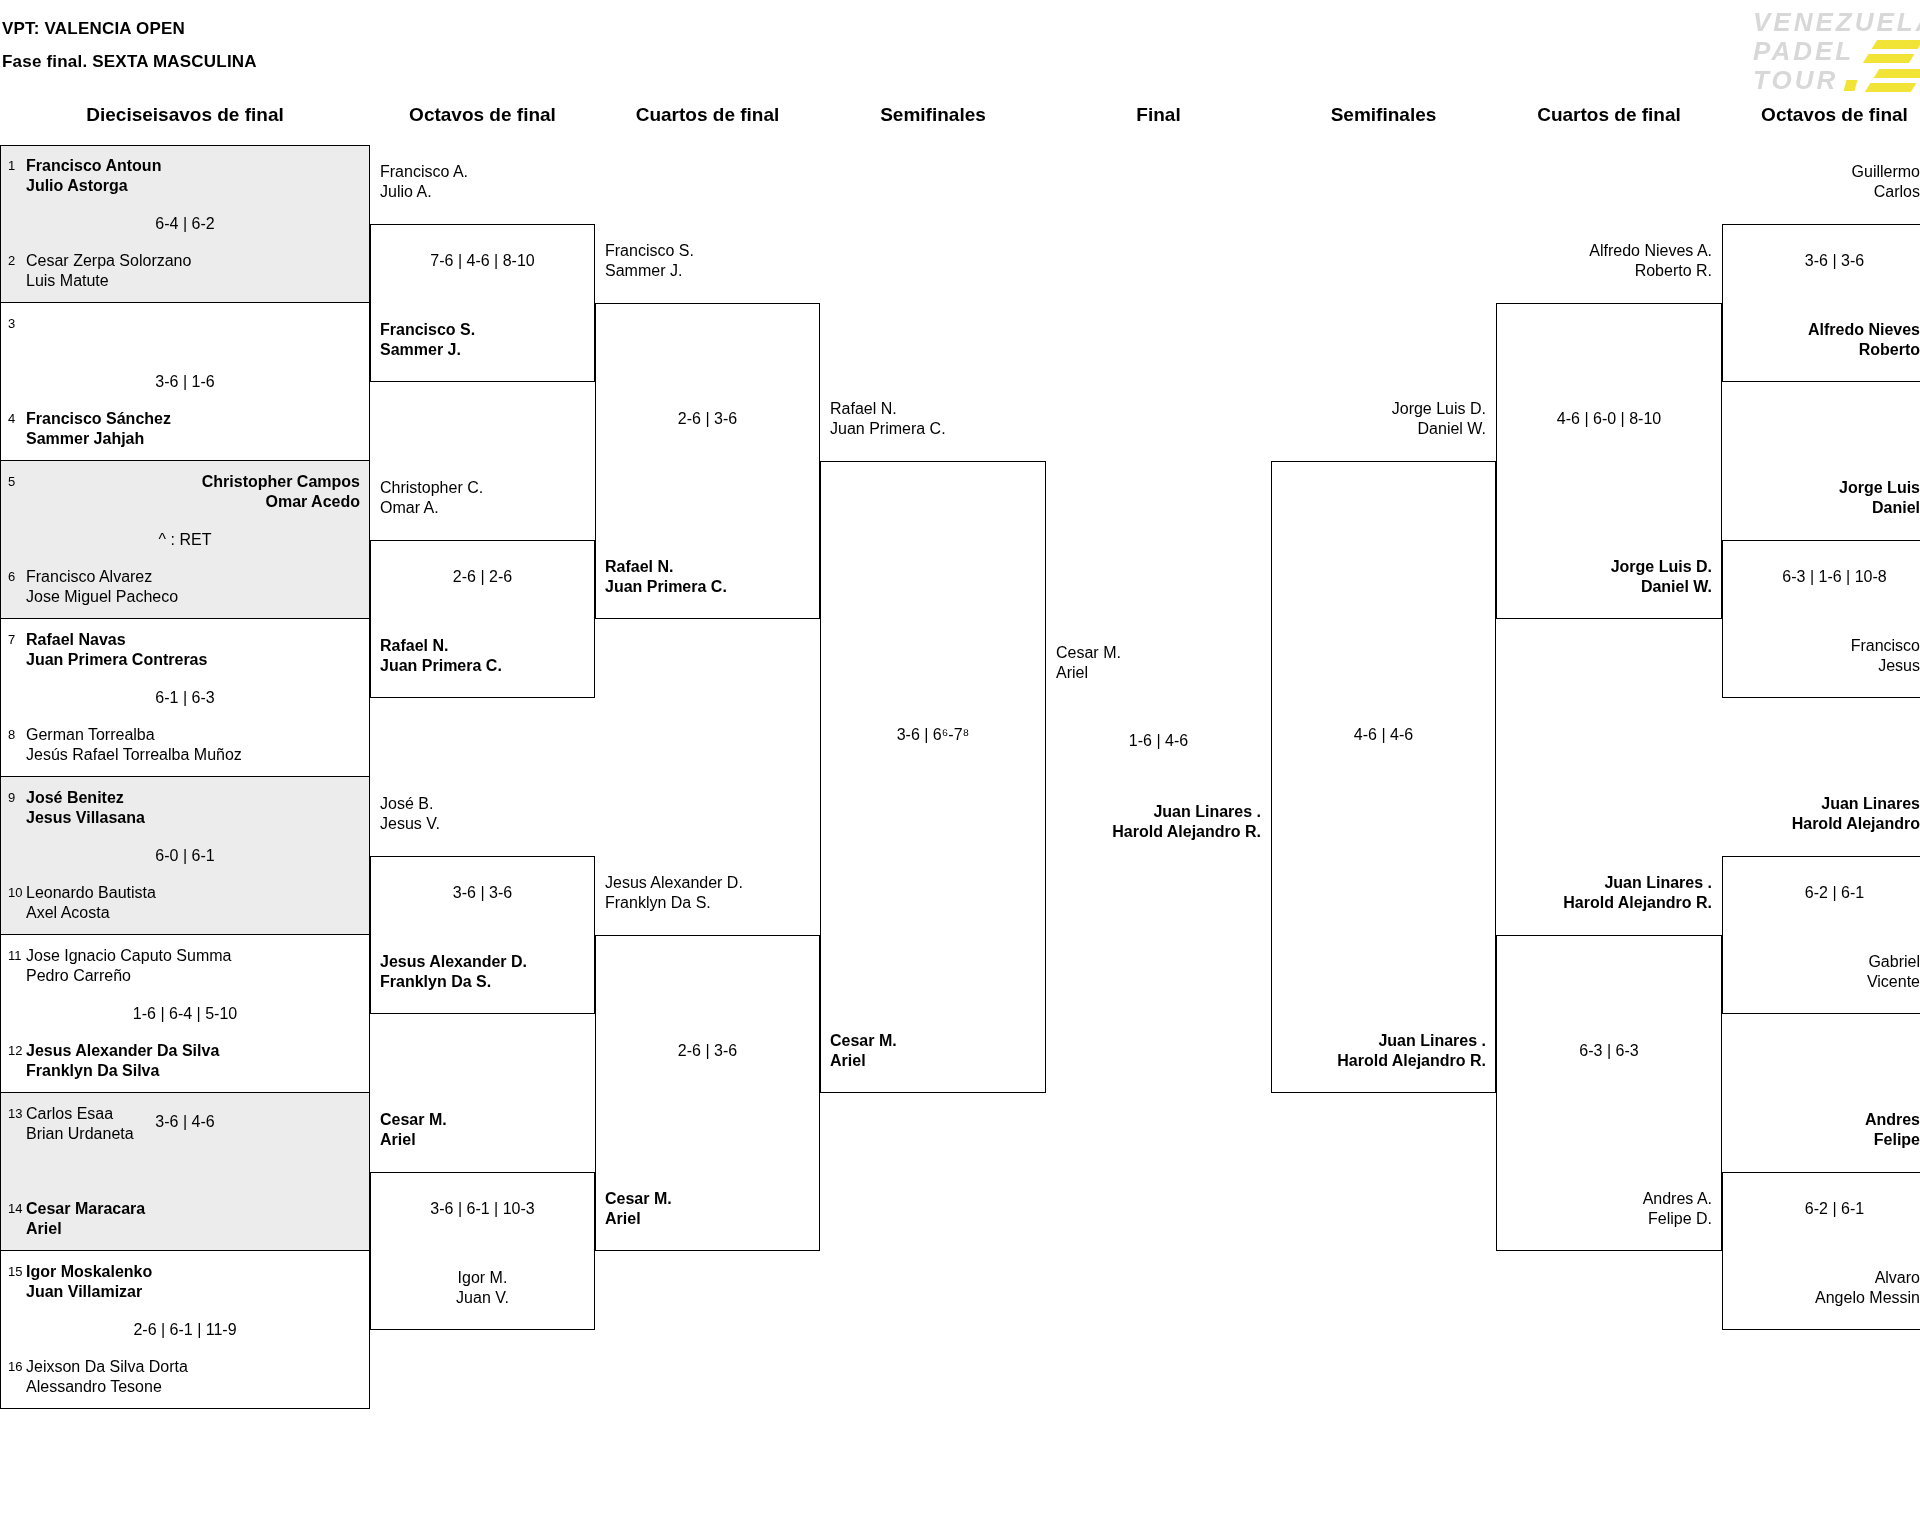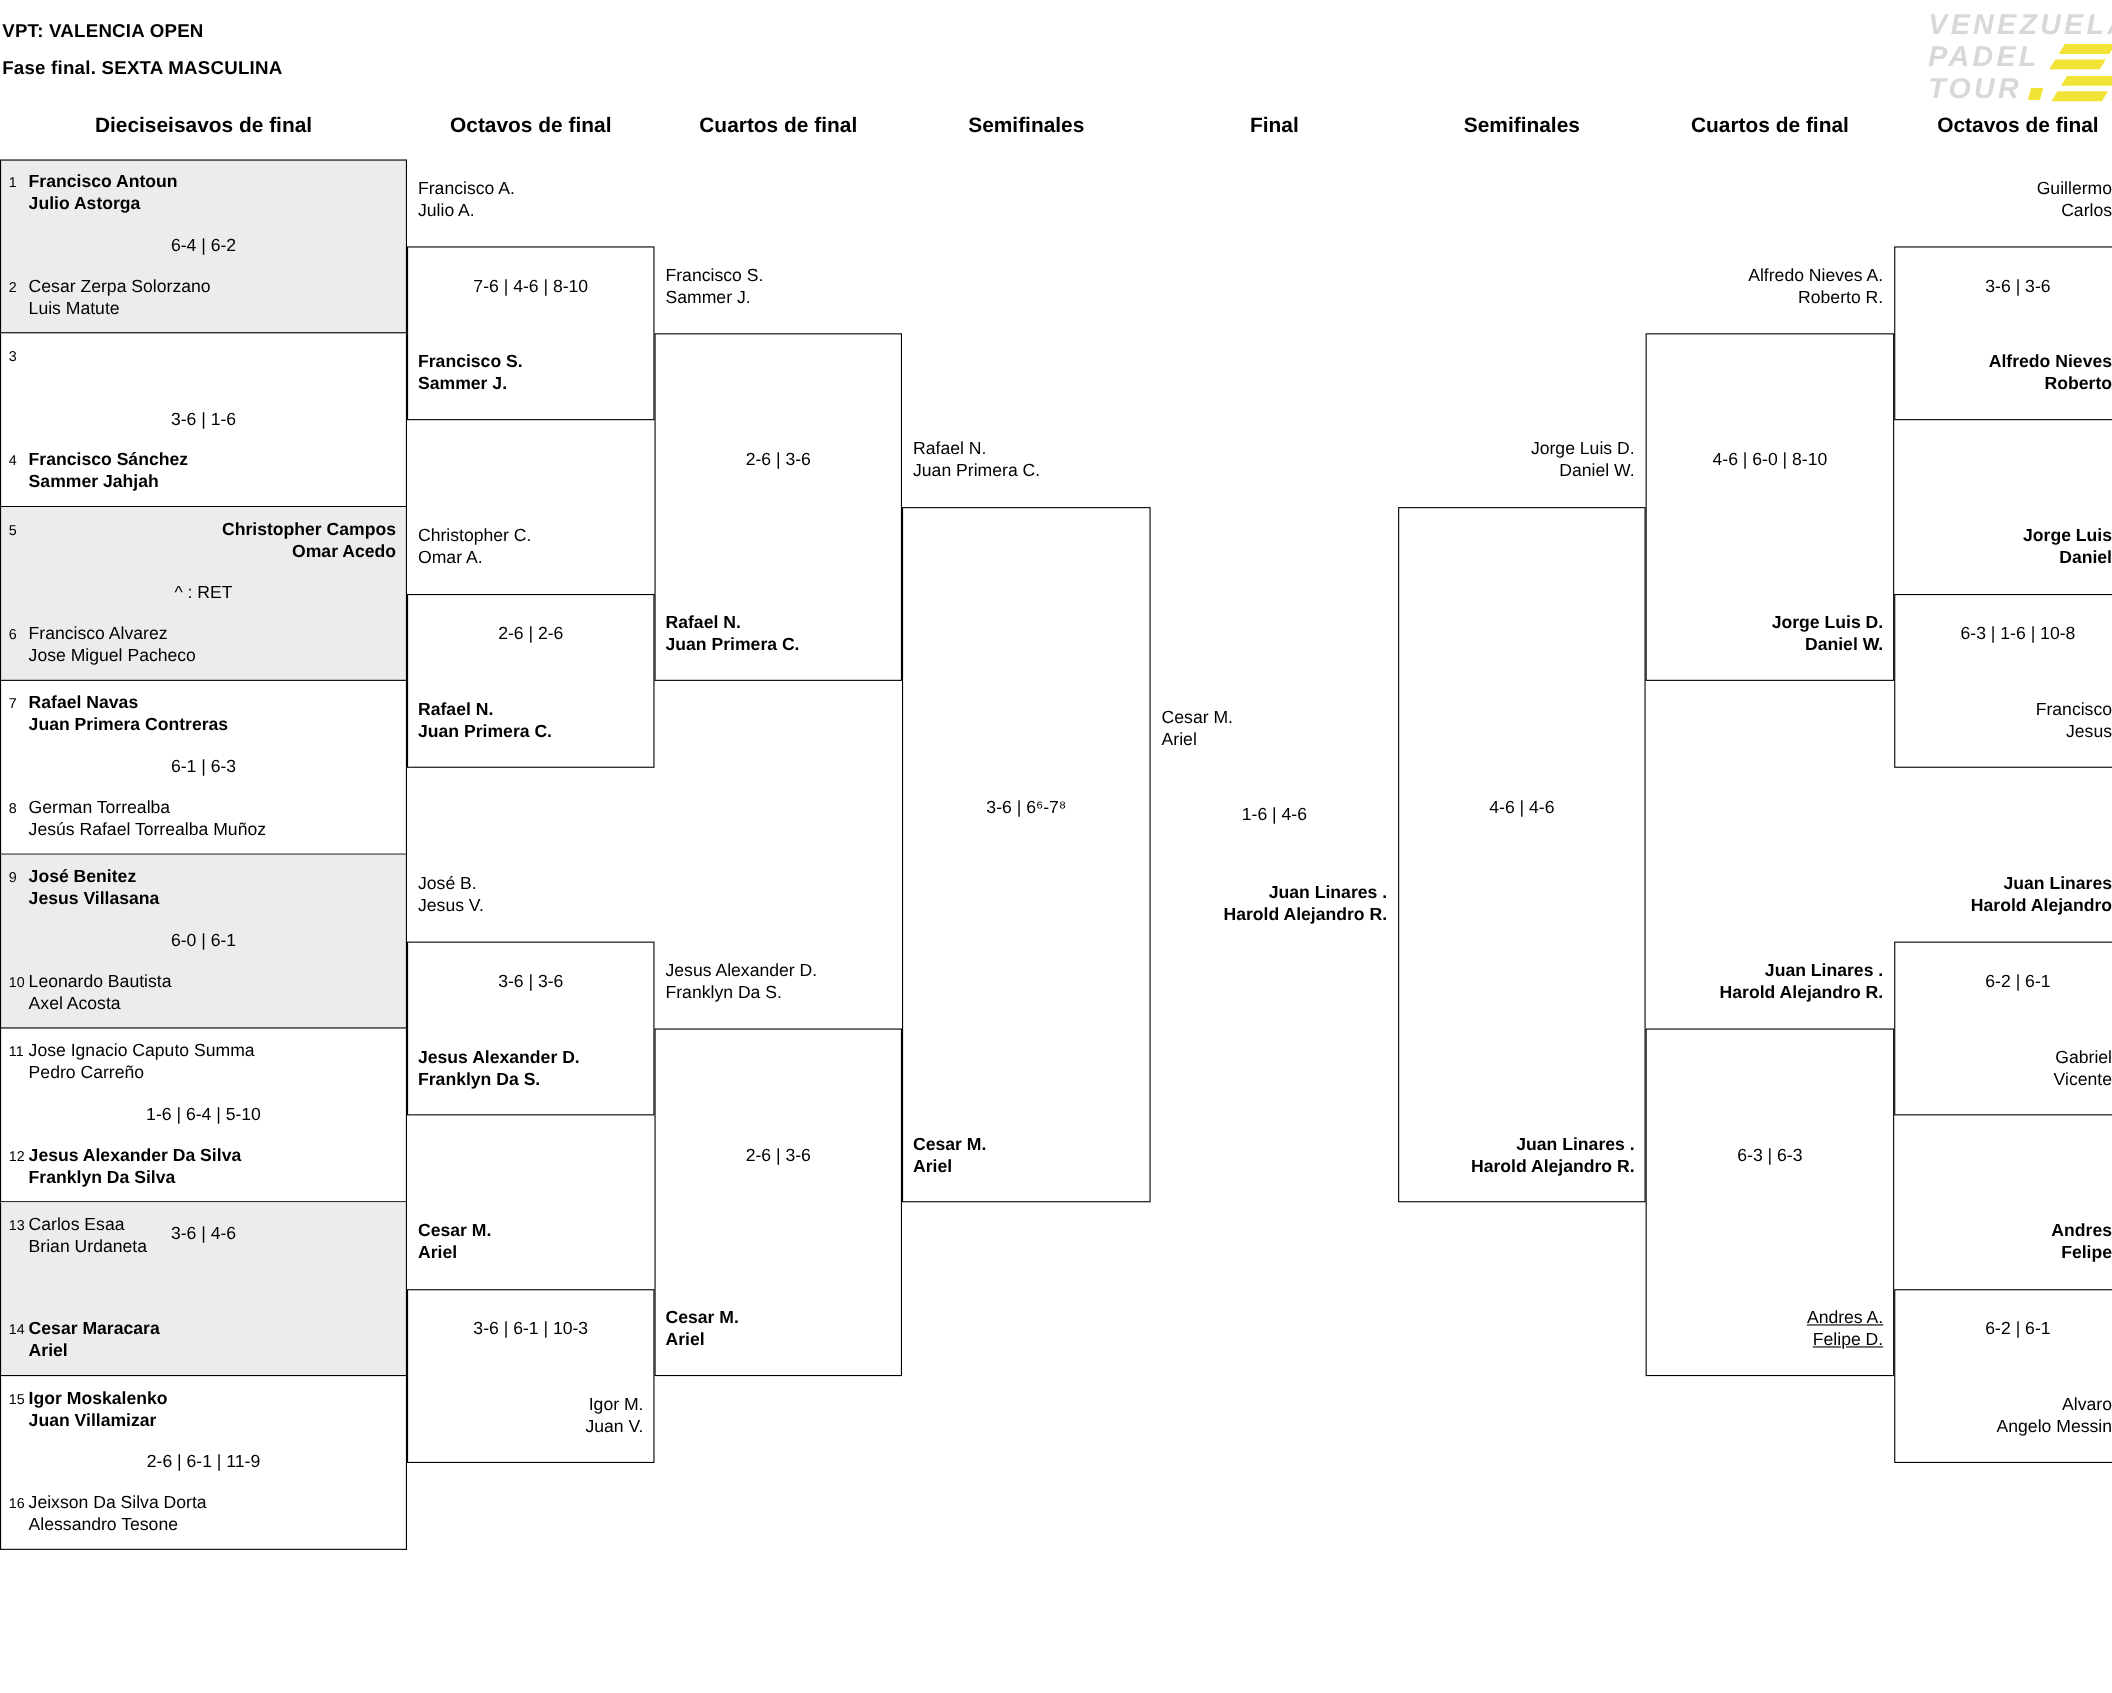--- a/index.html
+++ b/index.html
@@ -188,21 +188,21 @@
     <div class="team winner" style="left: 380px; top: 952px; width: 205px; text-align: left; position: absolute;">
       <div>Jesus Alexander D.</div>
       <div>Franklyn Da S.</div>
     </div>
     <div class="mrect" style="left: 370px; top: 1172px; width: 225px; height: 158px; position: absolute;"></div>
     <div class="team winner" style="left: 380px; top: 1110px; width: 205px; text-align: left; position: absolute;">
       <div>Cesar M.</div>
       <div>Ariel</div>
     </div>
     <div class="score" style="left: 370px; top: 1199px; width: 225px; position: absolute;">3-6 | 6-1 | 10-3</div>
-    <div class="team" style="left: 380px; top: 1268px; width: 205px; text-align: right; position: absolute;">
+    <div class="team" style="left: 380px; top: 1268px; width: 205px; text-align: center; position: absolute;">
       <div>Igor M.</div>
       <div>Juan V.</div>
     </div>
     <div class="mrect" style="left: 595px; top: 303px; width: 225px; height: 316px; position: absolute;"></div>
     <div class="team" style="left: 605px; top: 241px; width: 205px; text-align: left; position: absolute;">
       <div>Francisco S.</div>
       <div>Sammer J.</div>
     </div>
     <div class="score" style="left: 595px; top: 409px; width: 225px; position: absolute;">2-6 | 3-6</div>
     <div class="team winner" style="left: 605px; top: 557px; width: 205px; text-align: left; position: absolute;">
@@ -248,21 +248,21 @@
     <div class="team winner" style="left: 1506px; top: 557px; width: 206px; text-align: right; position: absolute;">
       <div>Jorge Luis D.</div>
       <div>Daniel W.</div>
     </div>
     <div class="mrect" style="left: 1496px; top: 935px; width: 226px; height: 316px; position: absolute;"></div>
     <div class="team winner" style="left: 1506px; top: 873px; width: 206px; text-align: right; position: absolute;">
       <div>Juan Linares .</div>
       <div>Harold Alejandro R.</div>
     </div>
     <div class="score" style="left: 1496px; top: 1041px; width: 226px; position: absolute;">6-3 | 6-3</div>
-    <div class="team" style="left: 1506px; top: 1189px; width: 206px; text-align: right; position: absolute; text-decoration: underline;">
+    <div class="team" style="left: 1506px; top: 1189px; width: 206px; text-align: right; position: absolute;">
       <div>Andres A.</div>
       <div>Felipe D.</div>
     </div>
     <div class="mrect" style="left: 1722px; top: 224px; width: 225px; height: 158px; position: absolute;"></div>
     <div class="team" style="left: 1732px; top: 162px; width: 188px; text-align: right; position: absolute;">
       <div>Guillermo</div>
       <div>Carlos</div>
     </div>
     <div class="score" style="left: 1722px; top: 251px; width: 225px; position: absolute;">3-6 | 3-6</div>
     <div class="team winner" style="left: 1732px; top: 320px; width: 188px; text-align: right; position: absolute;">

